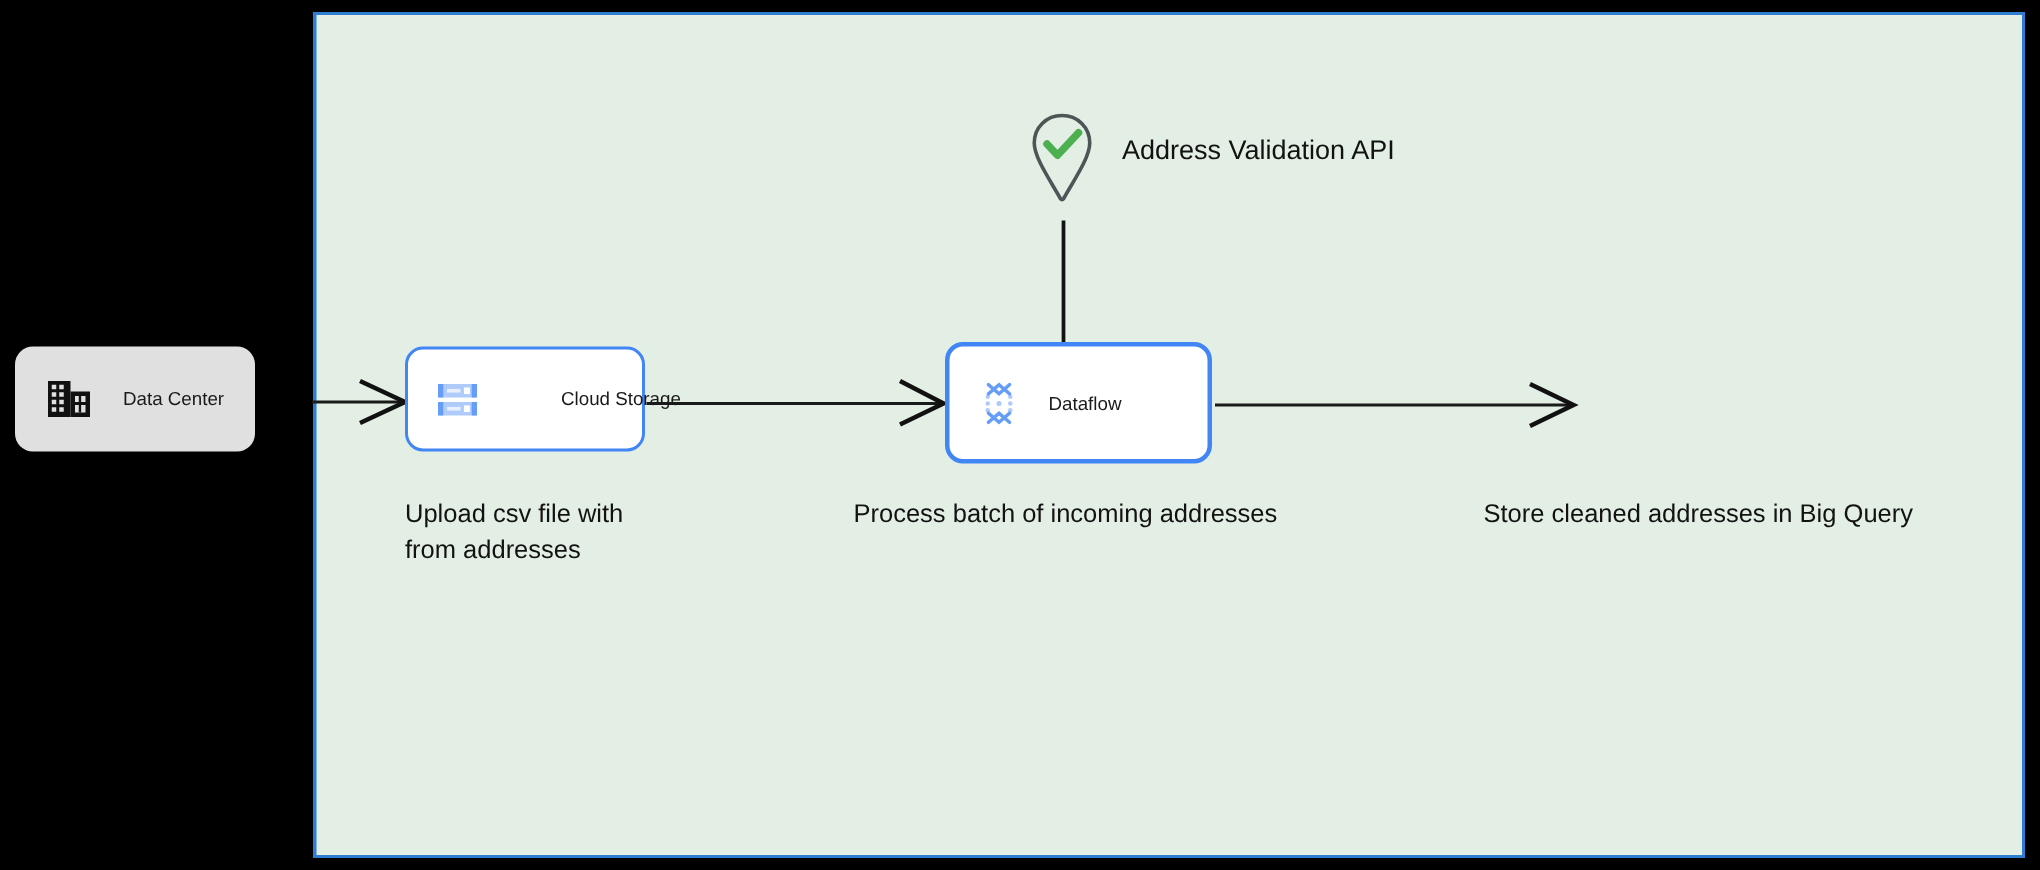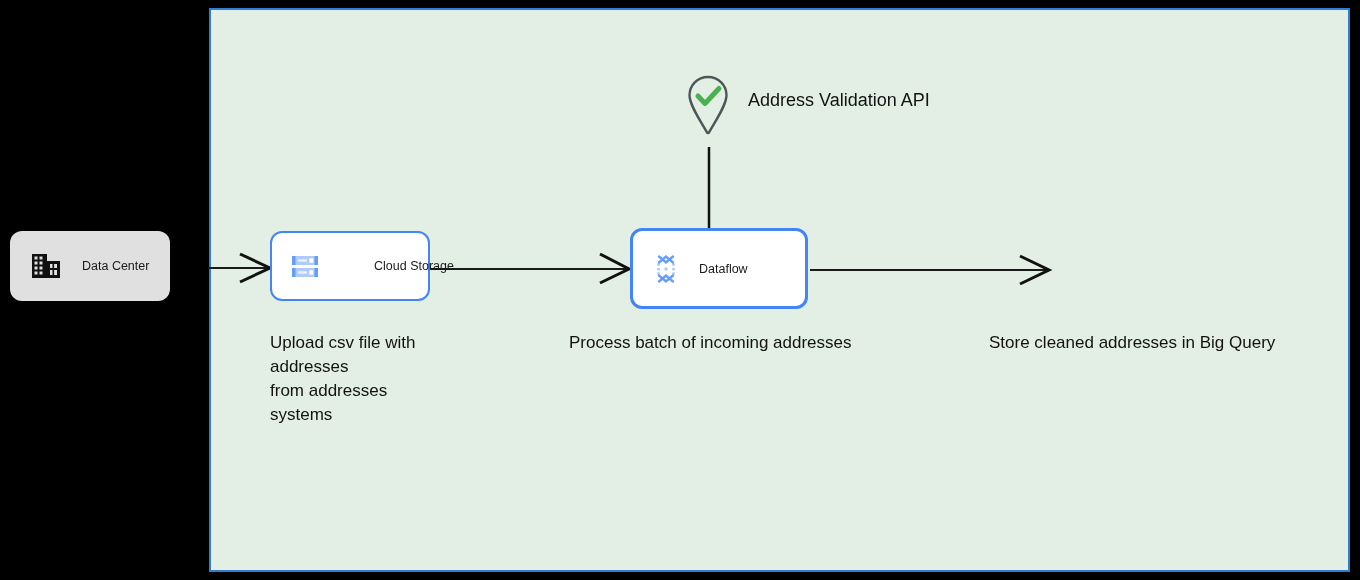--- a/index.html
+++ b/index.html
@@ -157,23 +157,21 @@
                C32 46 42.5 31 42.5 21.3 C42.5 11 34.5 3 24 3 Z" fill="none" stroke="#4d5656" stroke-width="2.4"></path>
       <path d="M14 22 L21 29.5 L35 14.5" fill="none" stroke="#4caf50" stroke-width="5" stroke-linecap="round" stroke-linejoin="round"></path>
     </svg>
   </div>
   <div id="lbl-validation">
     <div>Address Validation API</div>
   </div>
 
   <div class="cap" id="cap-storage">
     <div>Upload csv file with</div>
-    <div>addresses</div>
     <div>from addresses</div>
-    <div>systems</div>
   </div>
 
   <div class="cap" id="cap-dataflow">
     <div>Process batch of incoming addresses</div>
   </div>
 
   <div class="cap" id="cap-bigquery">
     <div>Store cleaned addresses in Big Query</div>
   </div>
 

